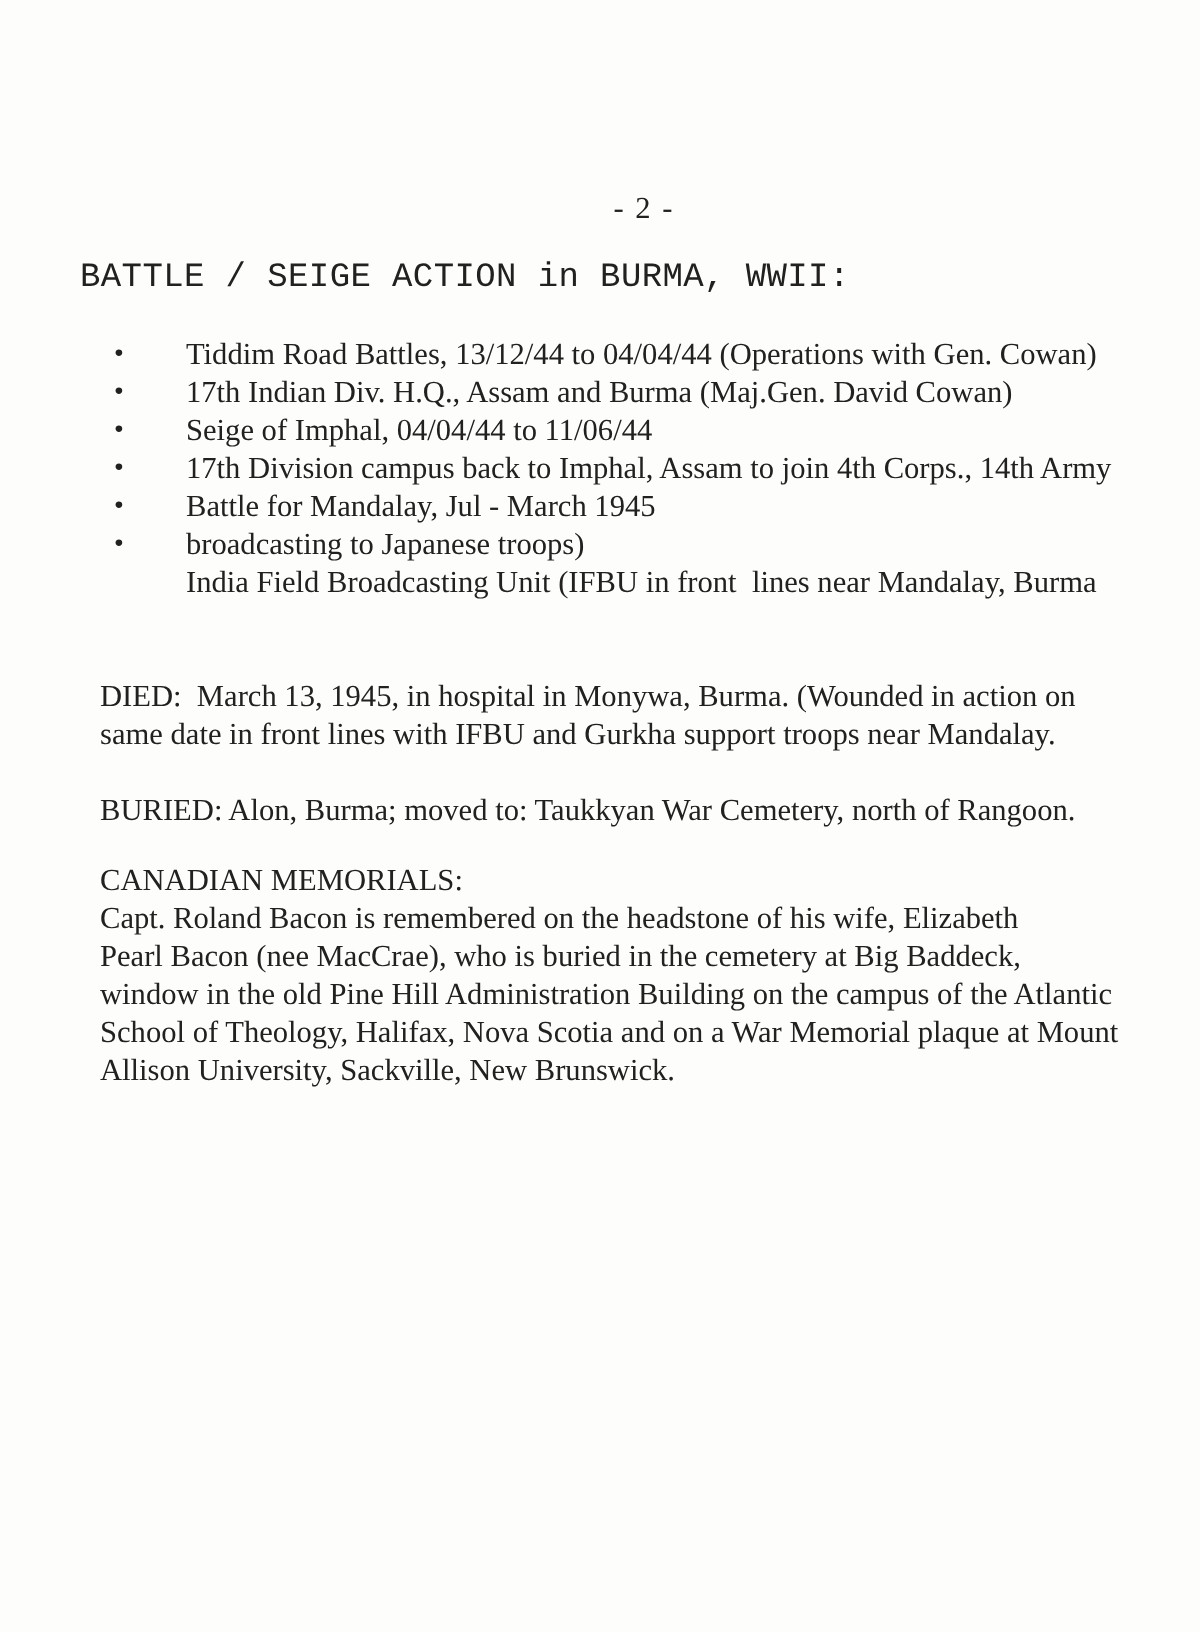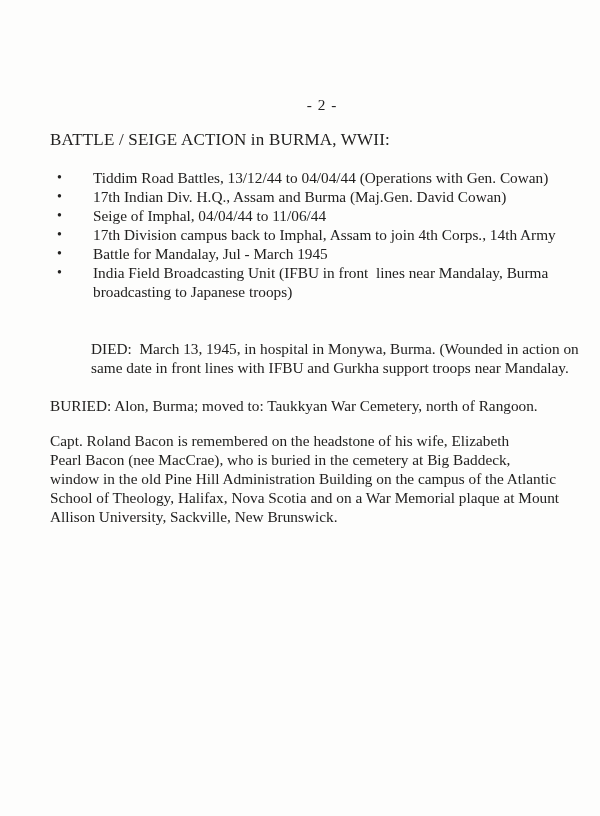--- a/index.html
+++ b/index.html
@@ -22,24 +22,25 @@
     left: 0;
     width: 600px;
     text-align: center;
     text-indent: 44px;
     font-size: 15.3px;
     letter-spacing: 1px;
   }
   .heading {
     position: absolute;
     top: 130px;
-    left: 50px;
+    left: 40px;
     font-size: 17px;
     letter-spacing: 0.2px;
     white-space: pre;
+    font-family: Liberation Mono, monospace;
   }
   .bullet-list {
     position: absolute;
     top: 168px;
     left: 57px;
     list-style: none;
     margin: 0;
     padding: 0;
     font-size: 15.3px;
     line-height: 19px;
@@ -57,21 +58,21 @@
   .paragraph .line {
     display: block;
     white-space: pre;
   }
   .paragraph {
     position: absolute;
     left: 50px;
     font-size: 15.3px;
     line-height: 19px;
   }
-  .para-died      { top: 339px; margin-left: 41px; }
+  .para-died      { top: 339px; }
   .para-buried    { top: 396px; }
   .para-memorials { top: 431px; }
   .memorials-heading {
     white-space: pre;
   }
 </style>
 </head>
 <body>
 
 <div class="page">
@@ -107,36 +108,37 @@
     </li>
     <li class="bullet-item">
       <span class="bullet-glyph">•</span>
       <span class="bullet-text">
         <span class="line">Battle for Mandalay, Jul - March 1945</span>
       </span>
     </li>
     <li class="bullet-item">
       <span class="bullet-glyph">•</span>
       <span class="bullet-text">
+        <span class="line">broadcasting to Japanese troops)</span>
         <span class="line">India Field Broadcasting Unit (IFBU in front  lines near Mandalay, Burma</span>
-        <span class="line">broadcasting to Japanese troops)</span>
       </span>
     </li>
   </ul>
 
   <div class="paragraph para-died">
     <span class="line">DIED:  March 13, 1945, in hospital in Monywa, Burma. (Wounded in action on</span>
     <span class="line">same date in front lines with IFBU and Gurkha support troops near Mandalay.</span>
   </div>
 
   <div class="paragraph para-buried">
     <span class="line">BURIED: Alon, Burma; moved to: Taukkyan War Cemetery, north of Rangoon.</span>
   </div>
 
   <div class="paragraph para-memorials">
+    <span class="line memorials-heading">CANADIAN MEMORIALS:</span>
     <span class="line">Capt. Roland Bacon is remembered on the headstone of his wife, Elizabeth</span>
     <span class="line">Pearl Bacon (nee MacCrae), who is buried in the cemetery at Big Baddeck,</span>
     <span class="line">window in the old Pine Hill Administration Building on the campus of the Atlantic</span>
     <span class="line">School of Theology, Halifax, Nova Scotia and on a War Memorial plaque at Mount</span>
     <span class="line">Allison University, Sackville, New Brunswick.</span>
   </div>
 
 </div>
 
 </body></html>

